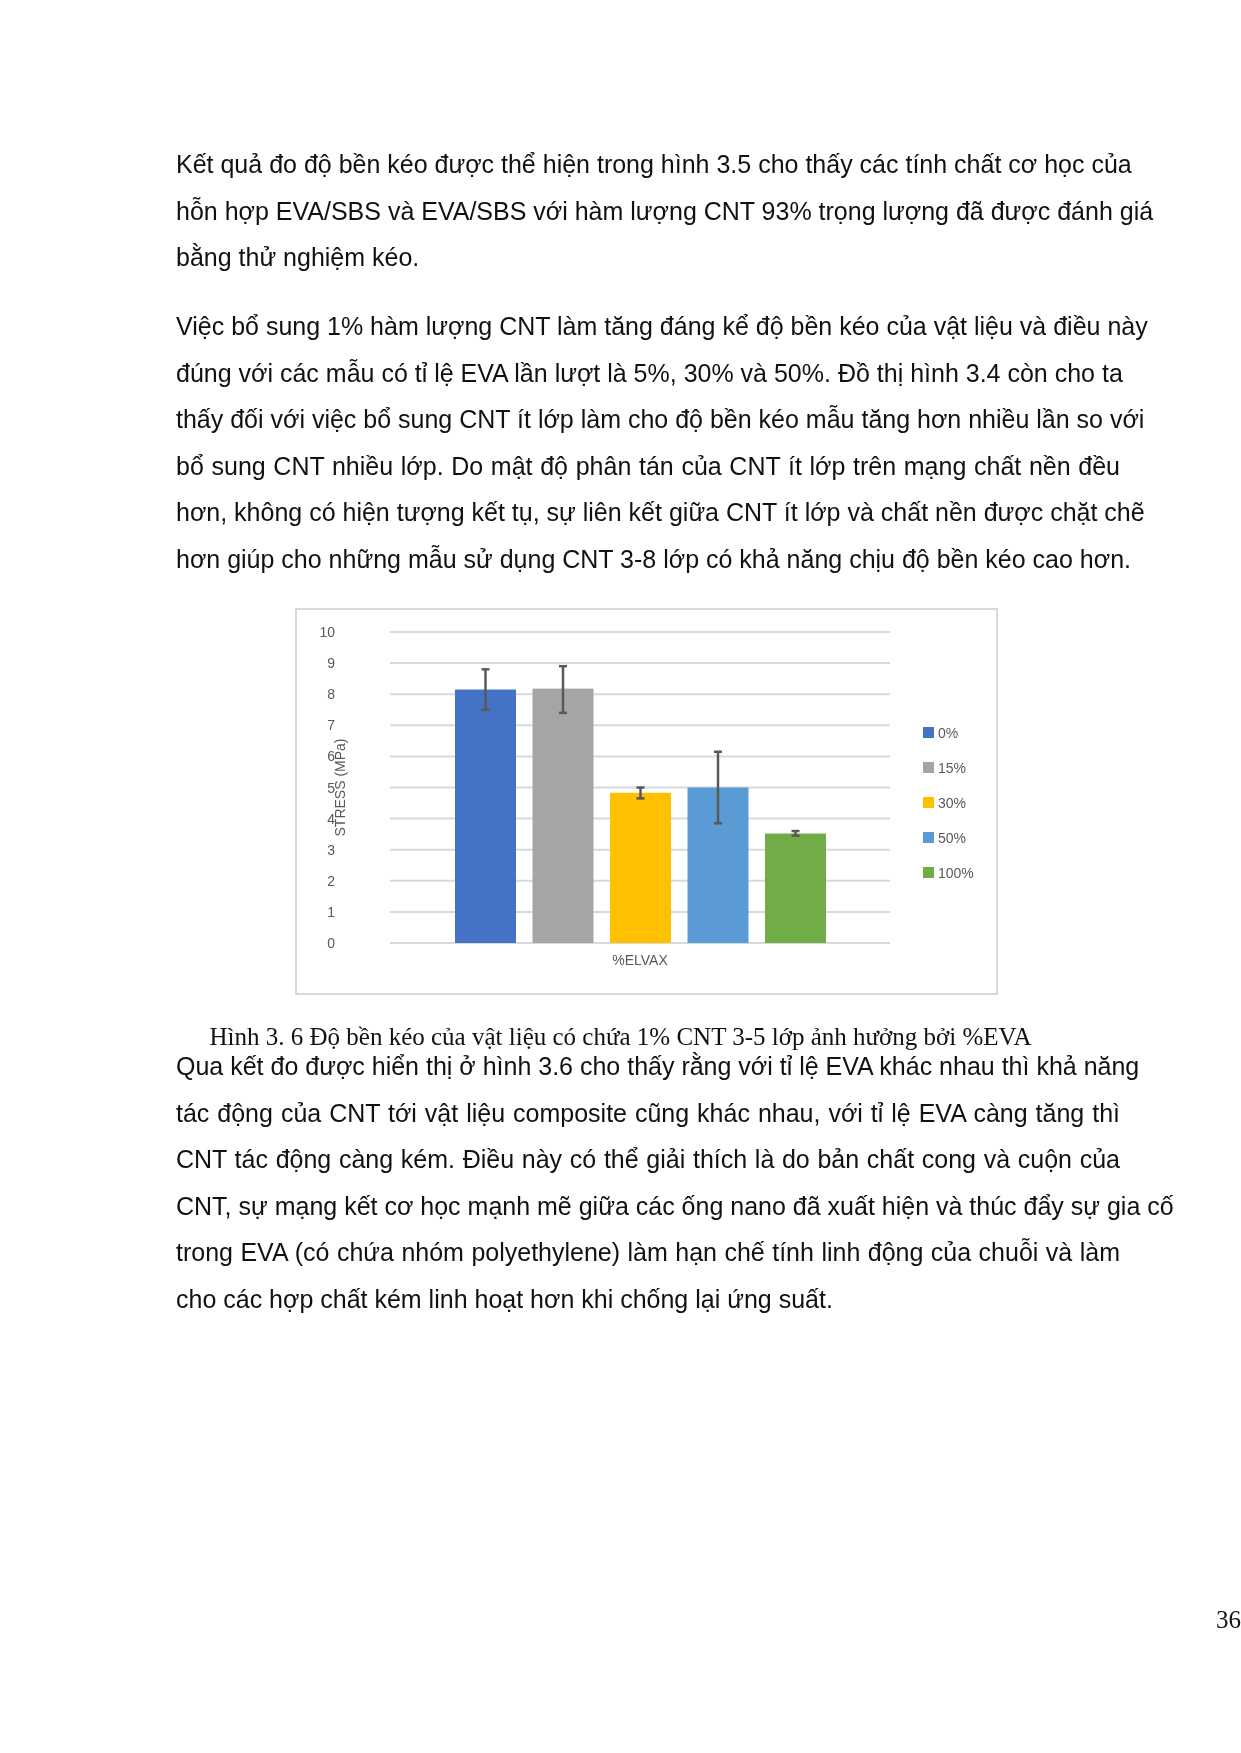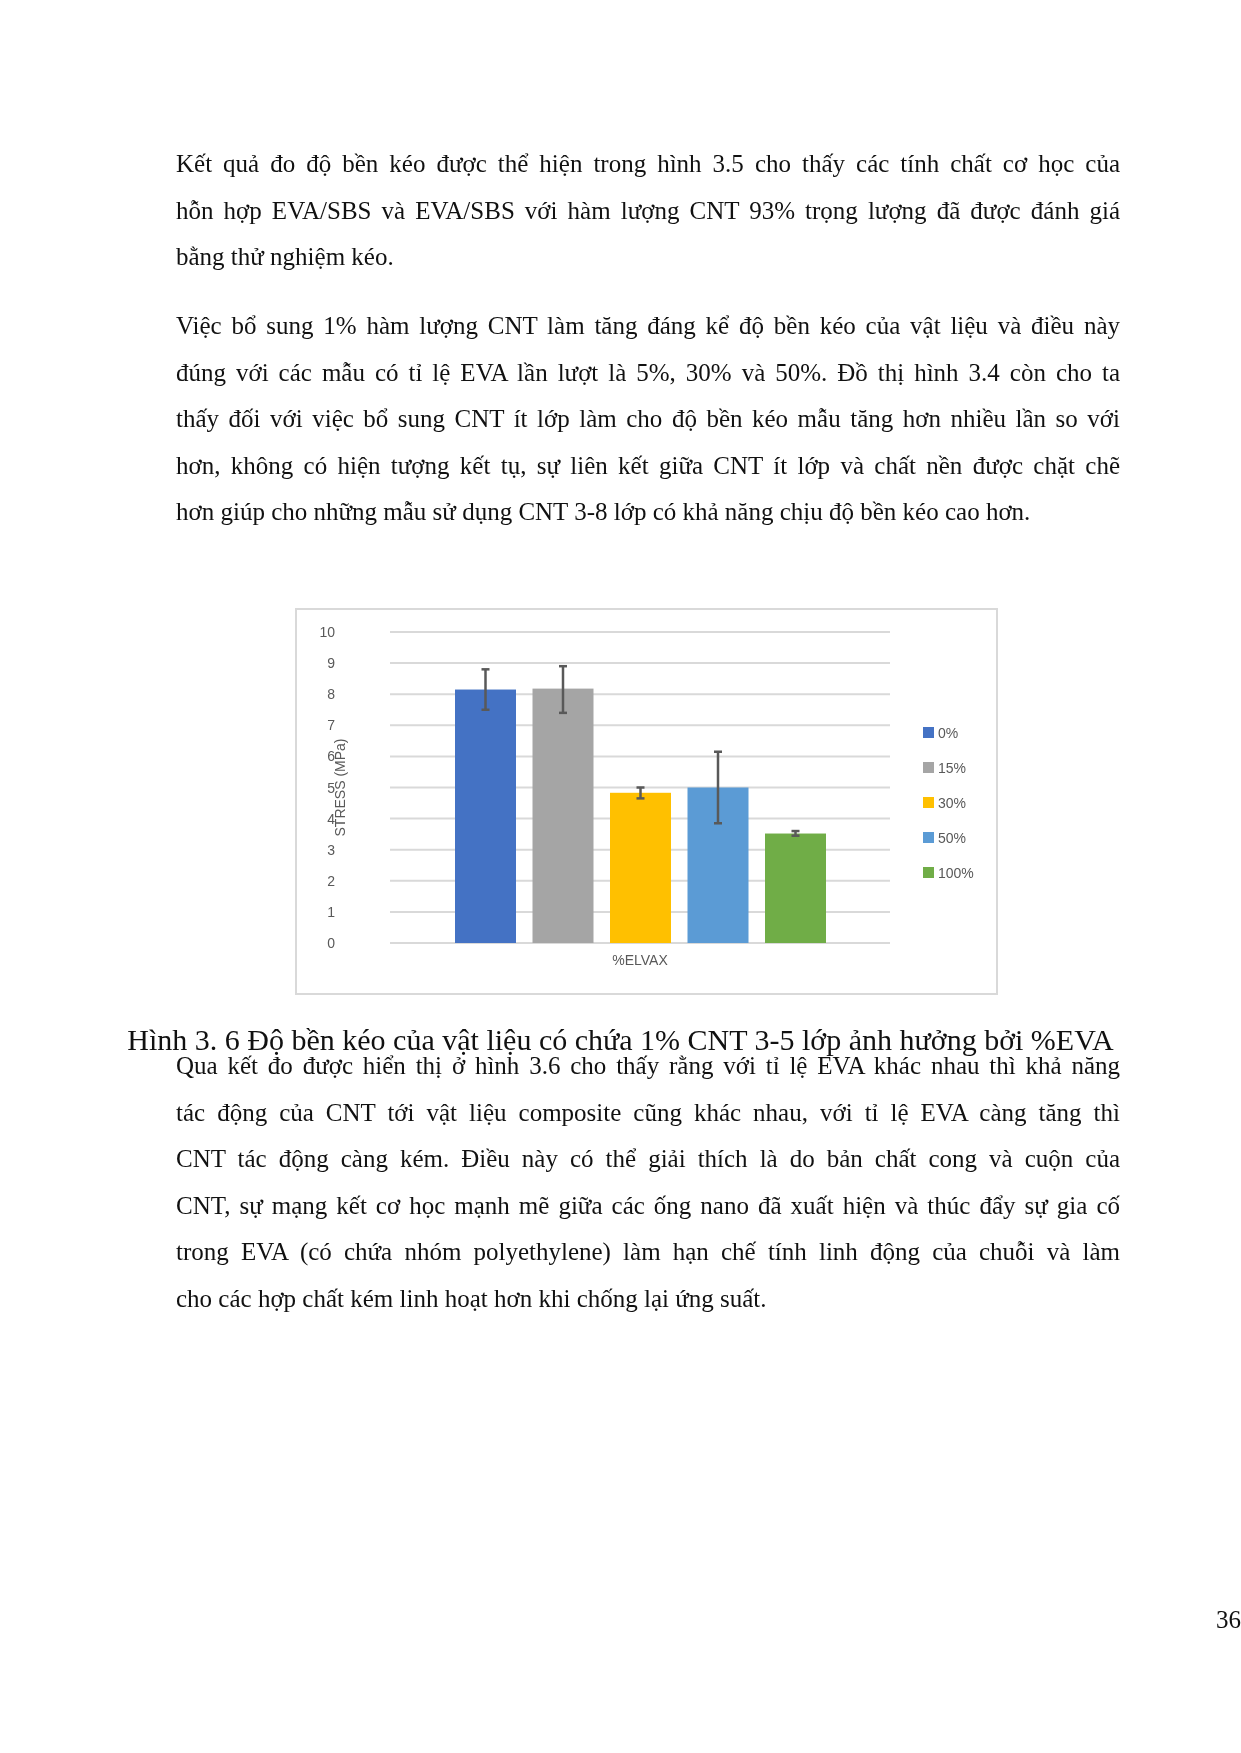--- a/index.html
+++ b/index.html
@@ -1,40 +1,41 @@
 <!DOCTYPE html>
 <html><head>
   <meta charset="utf-8">
   <style>
     html, body { margin: 0; padding: 0; background: #ffffff; }
     body { width: 1241px; height: 1753px; position: relative; overflow: hidden; }
     .page { position: absolute; left: 0; top: 0; width: 1241px; height: 1753px; background: #fff; }
-    .para { position: absolute; left: 176px; width: 944px; font-family: Liberation Serif, serif; font-size: 25px; color: #111; line-height: 46.5px; text-align: justify; text-align-last: left; margin: 0; }
+    .para { position: absolute; left: 176px; width: 944px; font-family: Liberation Sans, sans-serif; font-size: 25px; color: #111; line-height: 46.5px; text-align: justify; text-align-last: left; margin: 0; }
     .para .line { display: block; white-space: nowrap; text-align-last: justify; }
     .para .line.last { text-align-last: left; }
-    .caption { position: absolute; left: 0; width: 1241px; top: 1023px; text-align: center; font-family: "Liberation Serif", serif; font-size: 30px; color: #111; }
+    .caption { position: absolute; left: 0; width: 1241px; top: 1023px; text-align: center; font-family: "Liberation Serif", serif; font-size: 25px; color: #111; }
     .pagenum { position: absolute; left: 0; width: 1241px; top: 1606px; text-align: right; font-family: "Liberation Serif", serif; font-size: 25px; color: #111; }
     .chart-frame { position: absolute; left: 295px; top: 608px; width: 703px; height: 387px; border: 2px solid #d9d9d9; box-sizing: border-box; background: #fff; }
     .chart-svg { position: absolute; left: 0; top: 0; }
   </style>
 </head>
 <body>
 
 <div class="page">
 
   <div class="para" style="top:141px;">
     <span class="line">Kết quả đo độ bền kéo được thể hiện trong hình 3.5 cho thấy các tính chất cơ học của</span>
     <span class="line">hỗn hợp EVA/SBS và EVA/SBS với hàm lượng CNT 93% trọng lượng đã được đánh giá</span>
     <span class="line last">bằng thử nghiệm kéo.</span>
   </div>
 
   <div class="para" style="top:303px;">
     <span class="line">Việc bổ sung 1% hàm lượng CNT làm tăng đáng kể độ bền kéo của vật liệu và điều này</span>
     <span class="line">đúng với các mẫu có tỉ lệ EVA lần lượt là 5%, 30% và 50%. Đồ thị hình 3.4 còn cho ta</span>
     <span class="line">thấy đối với việc bổ sung CNT ít lớp làm cho độ bền kéo mẫu tăng hơn nhiều lần so với</span>
+    <span class="line">bổ sung CNT nhiều lớp. Do mật độ phân tán của CNT ít lớp trên mạng chất nền đều</span>
     <span class="line">hơn, không có hiện tượng kết tụ, sự liên kết giữa CNT ít lớp và chất nền được chặt chẽ</span>
     <span class="line last">hơn giúp cho những mẫu sử dụng CNT 3-8 lớp có khả năng chịu độ bền kéo cao hơn.</span>
   </div>
 
   <div class="chart-frame">
     <svg class="chart-svg" id="chart-svg" width="700" height="384">
         <line x1="93" x2="593" y1="333" y2="333" stroke="#d9d9d9" stroke-width="2"></line>
         <text x="38" y="338" text-anchor="end" font-size="14" fill="#595959" font-family="&quot;Liberation Sans&quot;, sans-serif">0</text>
         <line x1="93" x2="593" y1="301.9" y2="301.9" stroke="#d9d9d9" stroke-width="2"></line>
         <text x="38" y="306.9" text-anchor="end" font-size="14" fill="#595959" font-family="&quot;Liberation Sans&quot;, sans-serif">1</text>

